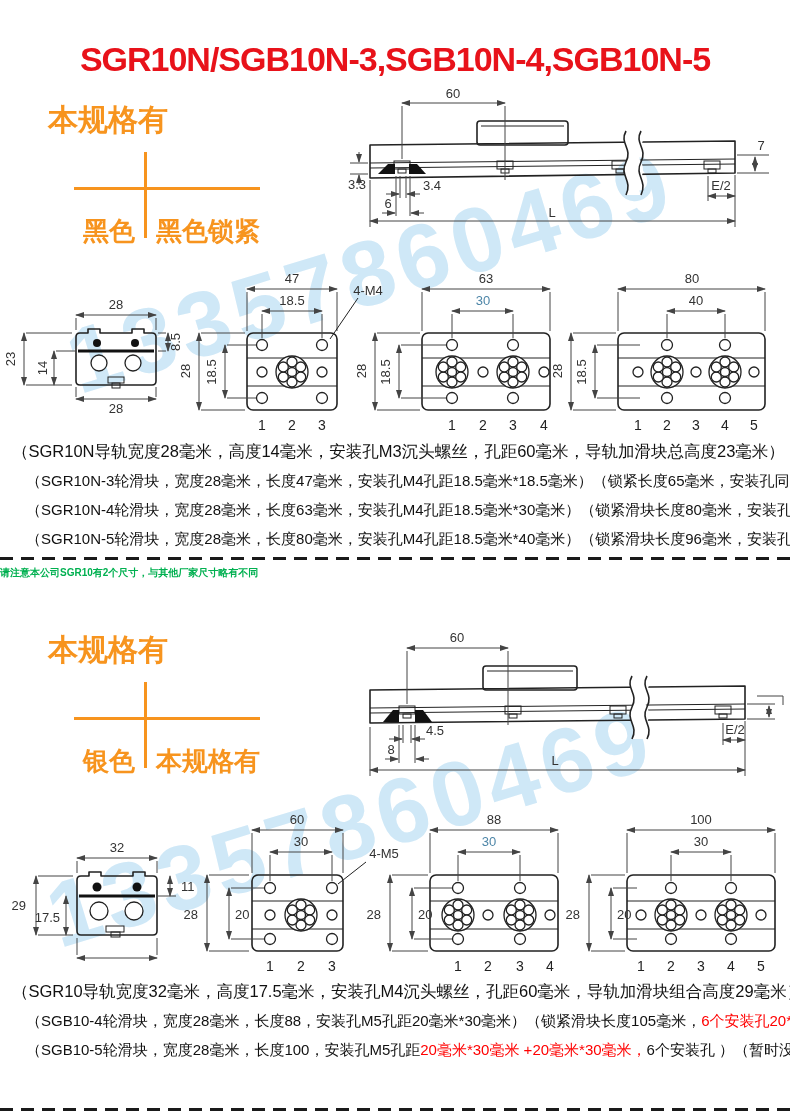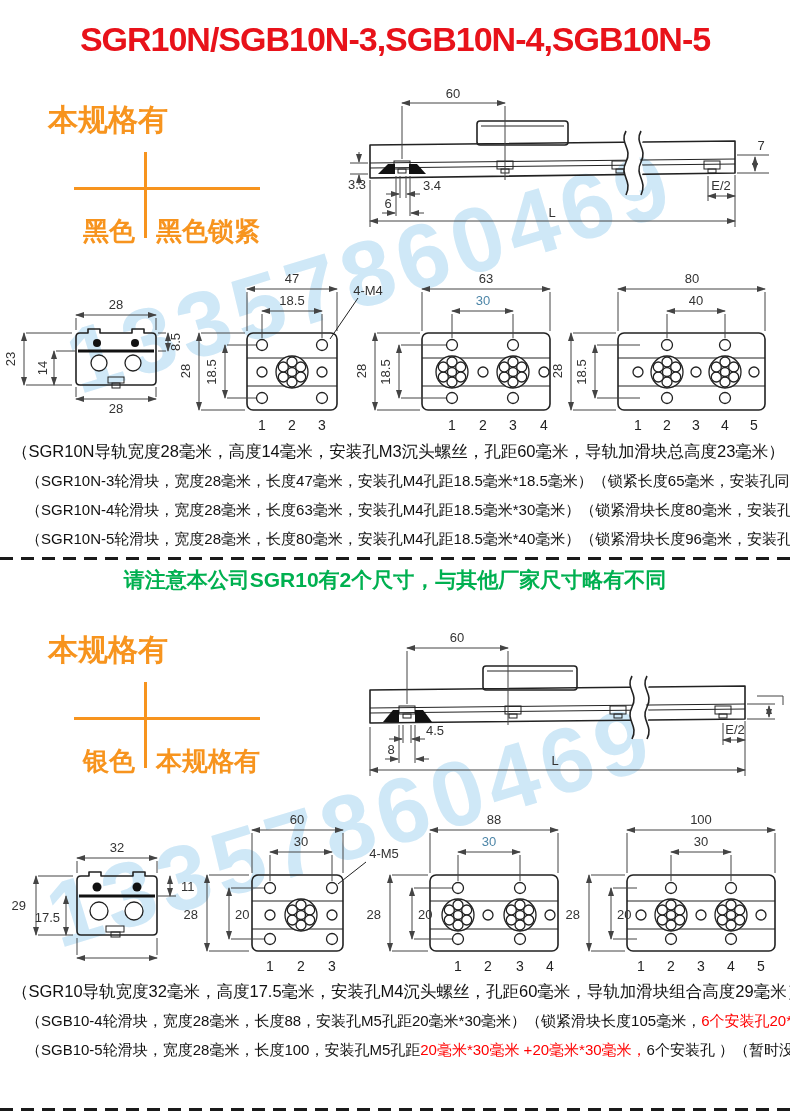--- a/index.html
+++ b/index.html
@@ -6,37 +6,37 @@
     --red:#e8121a; --orange:#f7941e; --green:#00b050; --ared:#ff0000;
     --wm:#cfe8f7; --ink:#222; --dim:#444;
   }
   html,body{margin:0;padding:0;background:#fff;}
   #page{position:relative;width:790px;height:1120px;overflow:hidden;background:#fff;
         font-family:"Liberation Sans","DejaVu Sans",sans-serif;}
   .wm{position:absolute;z-index:0;font-size:92px;font-weight:bold;letter-spacing:6px;
       color:var(--wm);white-space:nowrap;transform:rotate(-17deg);transform-origin:left center;
       line-height:1;user-select:none;}
   .title{position:absolute;width:100%;text-align:center;color:var(--red);
-         font-weight:bold;font-size:34px;letter-spacing:-1px;z-index:2;}
+         font-weight:bold;font-size:34px;letter-spacing:-1px;z-index:2;margin-top:20px;}
   .avail{position:absolute;width:250px;z-index:2;color:var(--orange);}
   .avail-heading{font-size:30px;font-weight:bold;}
   .avail-table{position:relative;display:flex;border-top:3px solid var(--orange);
                padding-top:24px;margin:46px 0 0 26px;width:186px;}
   .avail-vline{position:absolute;left:70px;top:-38px;width:3px;height:86px;background:var(--orange);}
   .avail-cell{font-size:26px;font-weight:bold;}
   .avail-cell.l{width:70px;text-align:center;}
   .avail-cell.r{padding-left:12px;font-family:Liberation Serif, serif;}
   .specs{position:absolute;left:12px;width:778px;z-index:2;color:#111;}
   .specs p{margin:0;white-space:nowrap;}
   .specs p.first{font-size:16.5px;margin-bottom:9px;}
   .specs p.rest{font-size:15px;margin:0 0 10px 14px;}
   .rd{color:var(--ared);}
   .divider{position:absolute;left:0;width:790px;height:3px;z-index:2;
            background:repeating-linear-gradient(90deg,#1a1a1a 0 13px,transparent 13px 21px);}
-  .notice{position:absolute;width:100%;text-align:center;font-size:21px;font-weight:bold;
+  .notice{position:absolute;width:100%;font-size:10px;font-weight:bold;
           color:var(--green);z-index:2;}
   svg{position:absolute;z-index:1;overflow:visible;}
   svg text{text-anchor:middle;font-family:"Liberation Sans","DejaVu Sans",sans-serif;}
   .ln{stroke:#222;stroke-width:1.6;fill:none;stroke-linejoin:round;}
   .thin{stroke:#222;stroke-width:1;fill:none;}
   .dim{stroke:var(--dim);stroke-width:1;fill:none;}
   .blk{fill:#111;stroke:none;}
   .wht{fill:#fff;stroke:none;}
   .hole{fill:#fff;stroke:#222;stroke-width:1.3;}
   .dtx{font-size:13px;fill:#333;}

